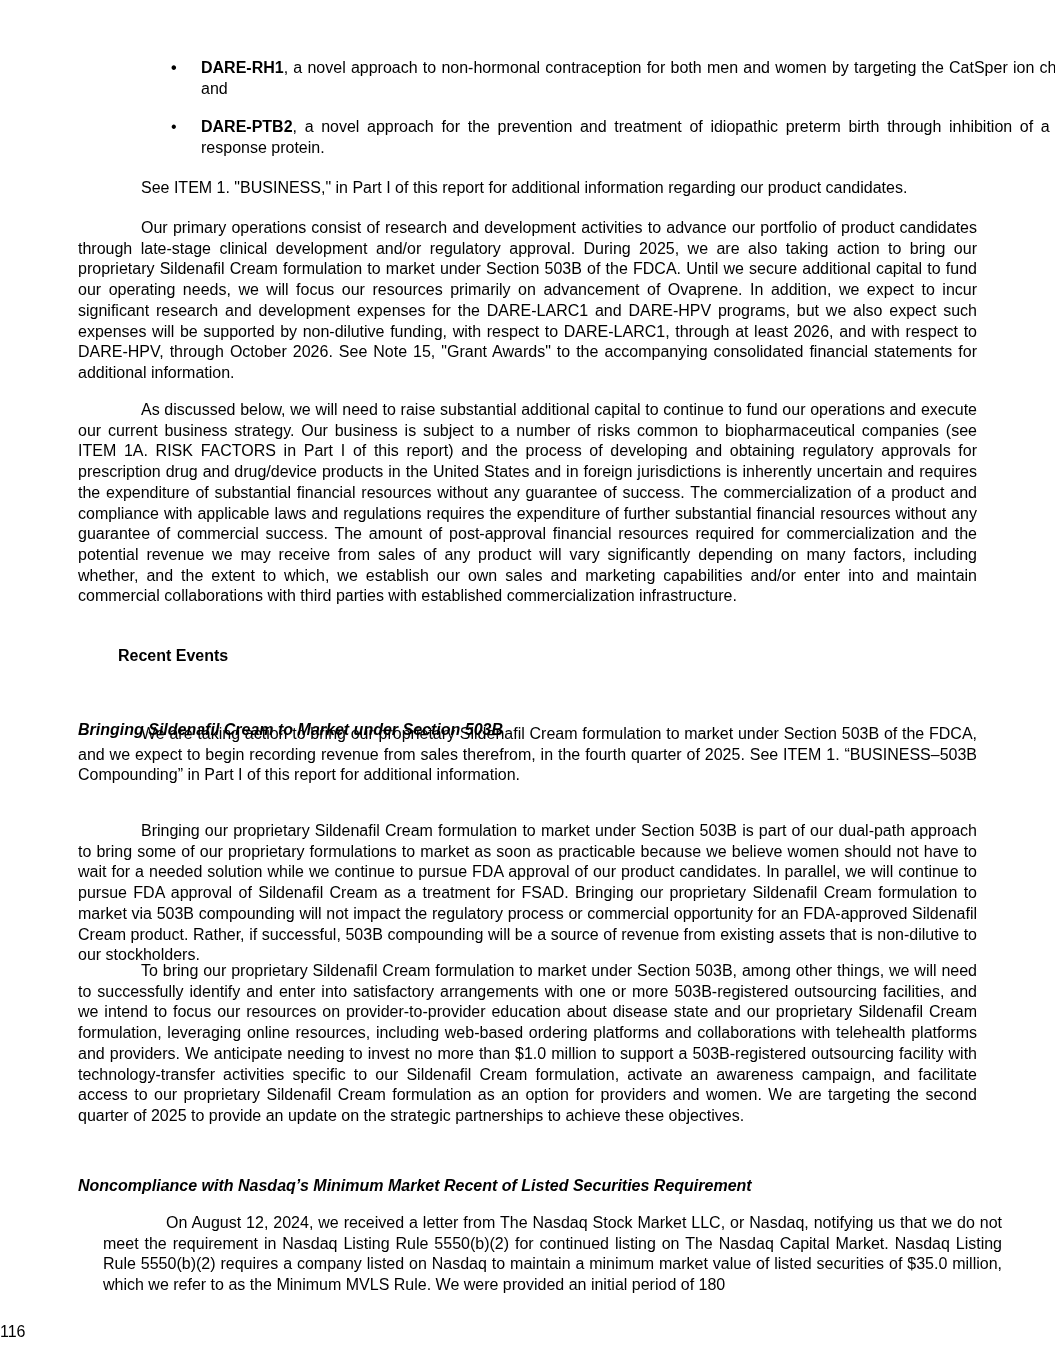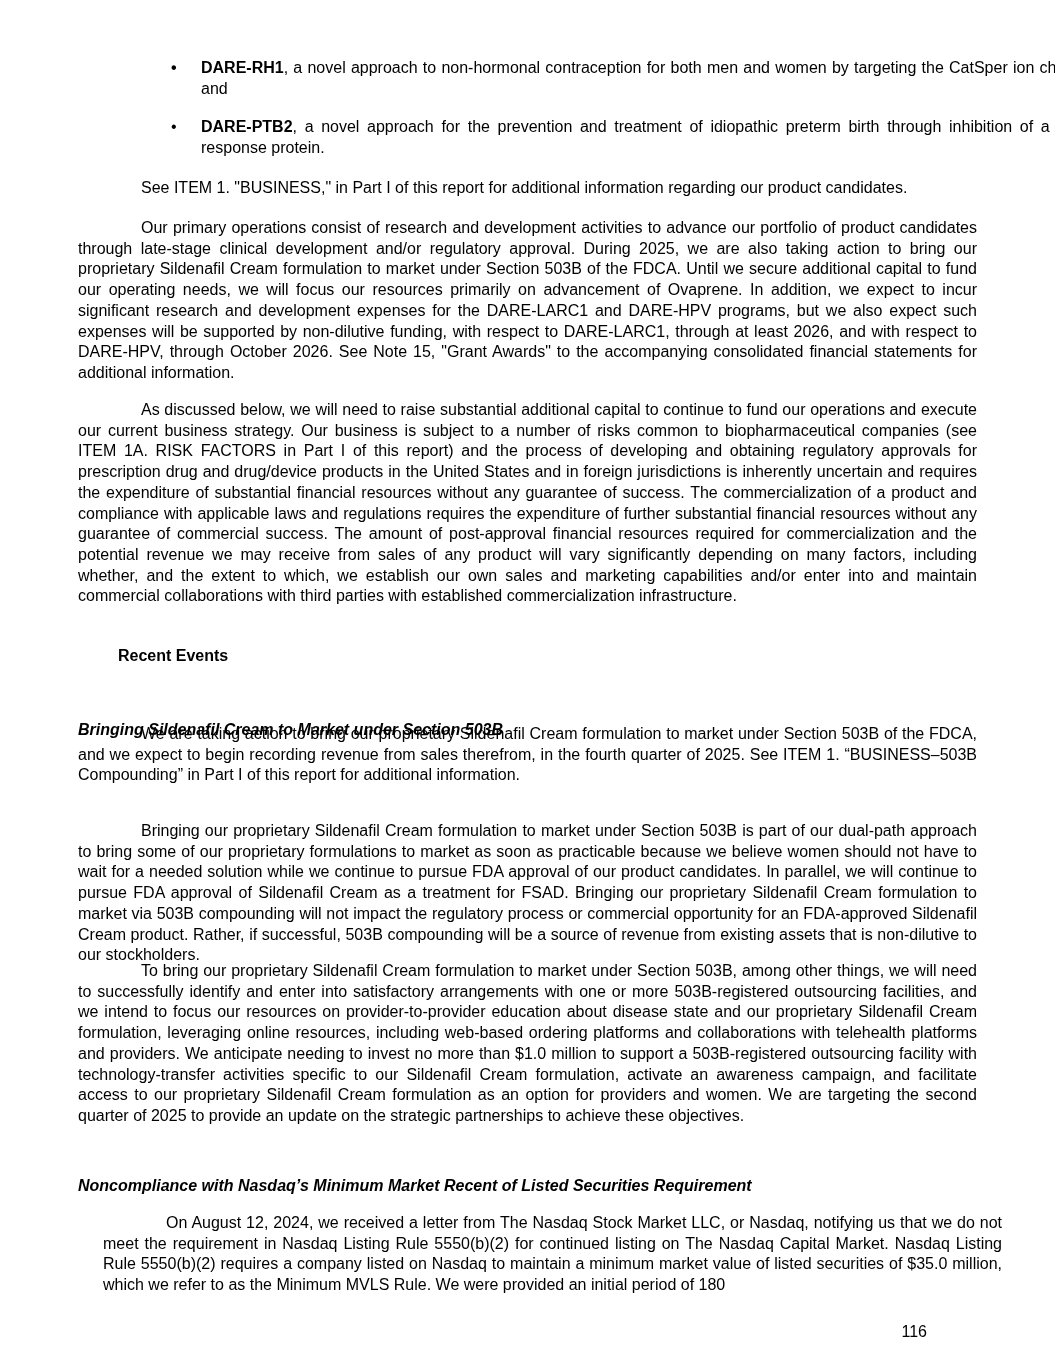--- a/index.html
+++ b/index.html
@@ -40,21 +40,21 @@
       text-align: justify;
     }
     .indent { text-indent: 63px; }
     .heading { font-weight: bold; margin-left: 40px; }
     .subheading { font-weight: bold; font-style: italic; }
     .page-number {
       position: absolute;
       left: 0;
       width: 927px;
       top: 1322px;
-      text-align: right;
+      text-align: left;
     }
     #b1 { position: absolute; top: 58px; left: 0; width: 899px; }
     #b2 { position: absolute; top: 117px; left: 0; width: 899px; }
     #p0 { position: absolute; top: 178px; left: 0; width: 899px; }
     #p1 { position: absolute; top: 218px; left: 0; width: 899px; }
     #p2 { position: absolute; top: 400px; left: 0; width: 899px; }
     #h1 { position: absolute; top: 646px; left: 0; width: 899px; }
     #h2 { position: absolute; top: 683px; left: 0; width: 899px; margin-top: 37px; }
     #p3 { position: absolute; top: 724px; left: 0; width: 899px; }
     #p4 { position: absolute; top: 781px; left: 0; width: 899px; margin-top: 40px; }

